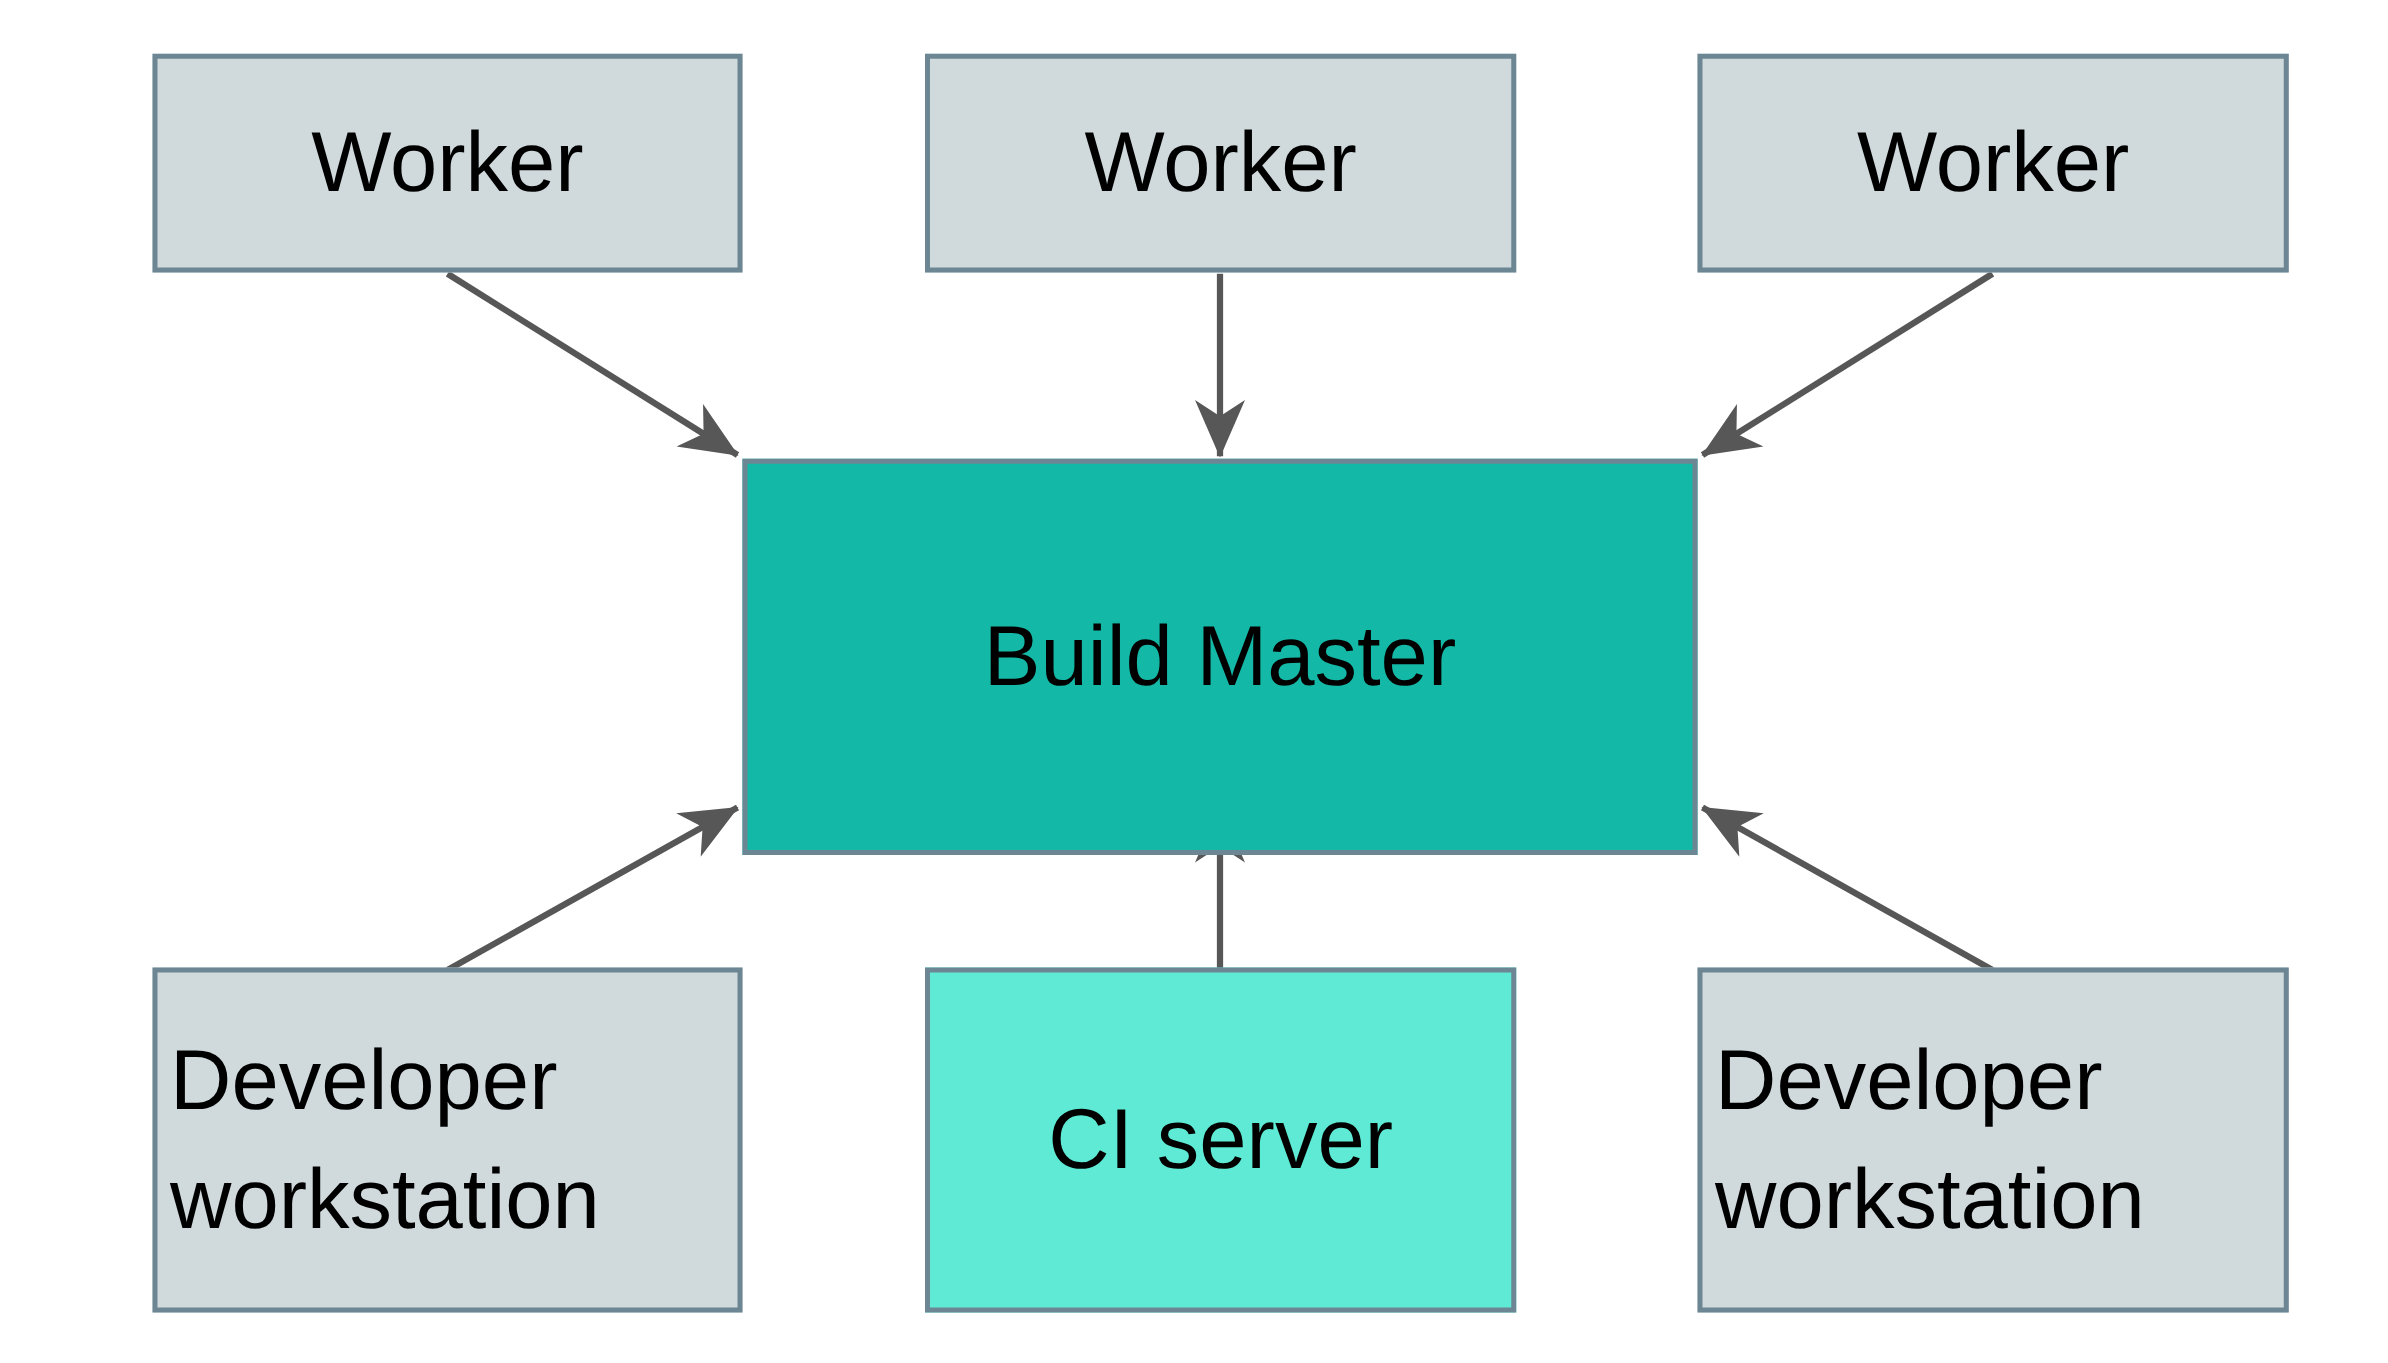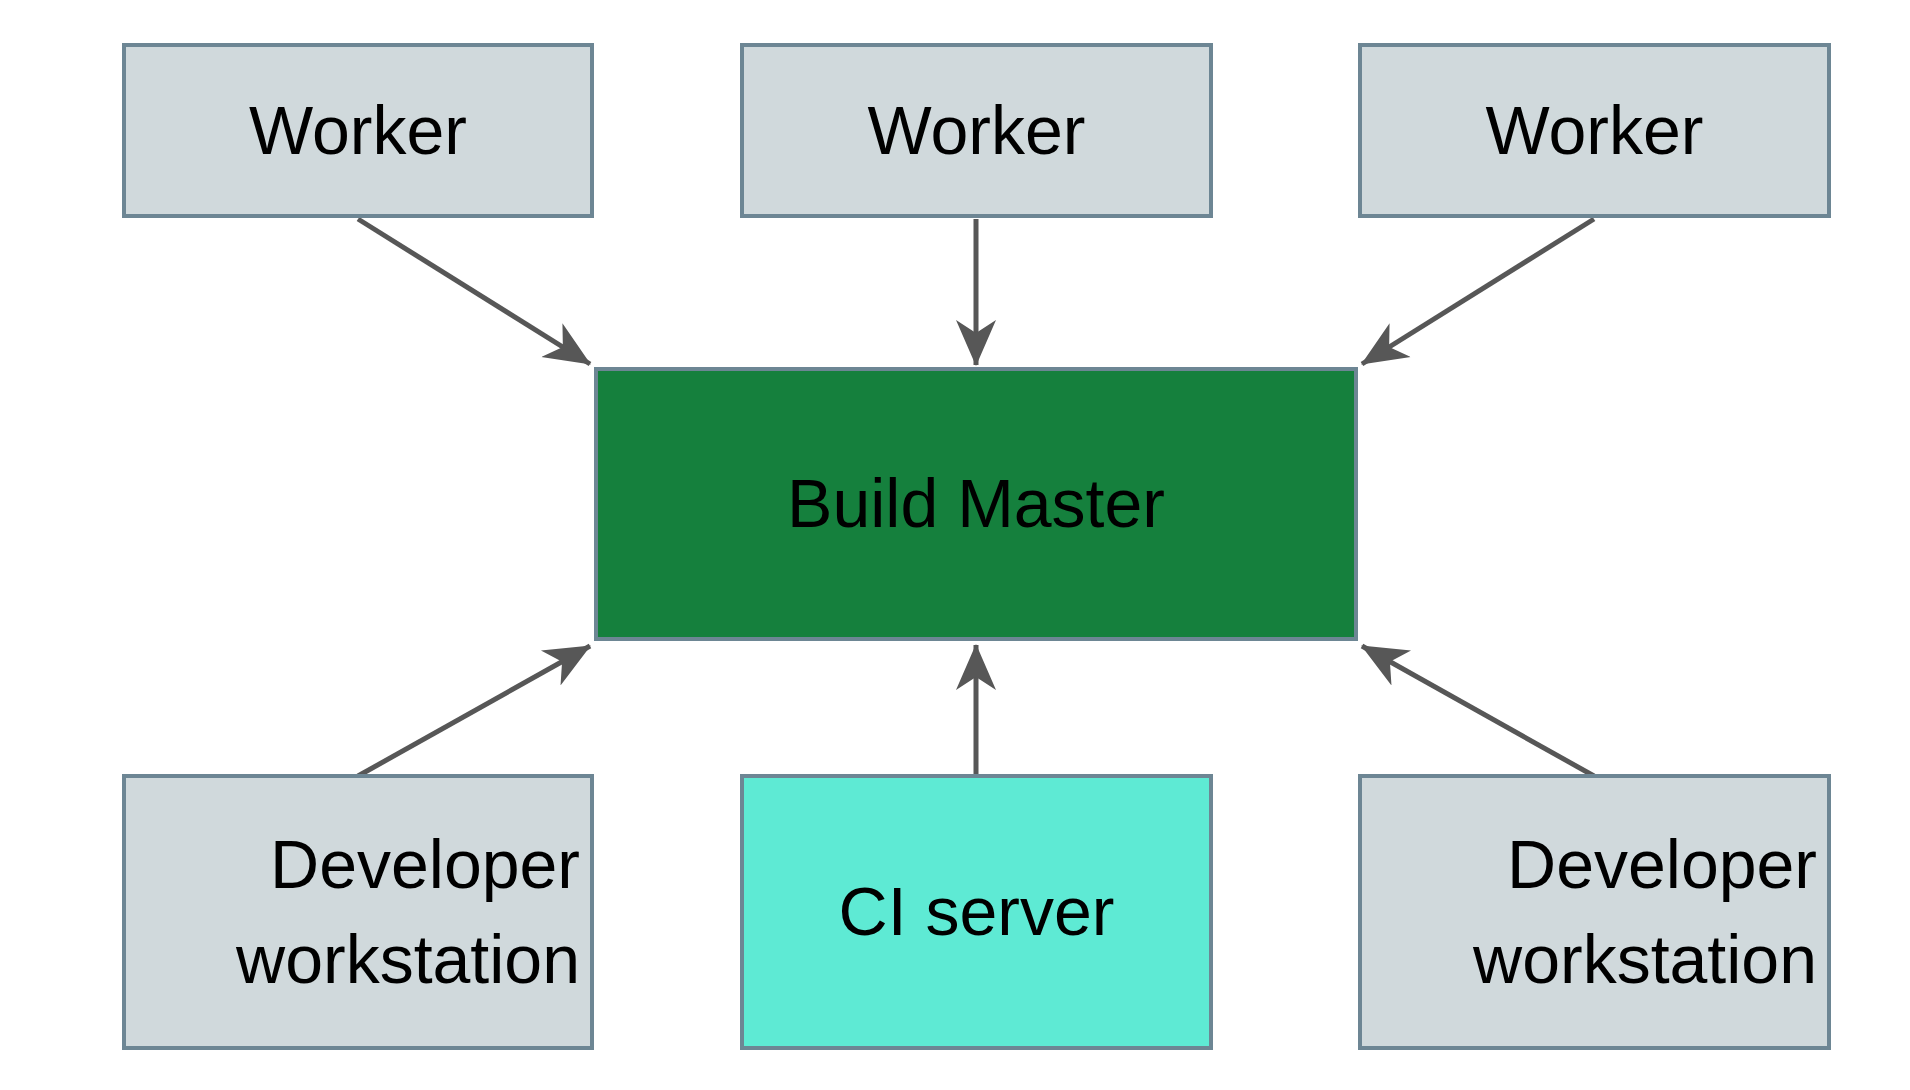--- a/index.html
+++ b/index.html
@@ -22,21 +22,21 @@
     width: 100%;
     height: 100%;
     pointer-events: none;
   }
   .node {
     position: absolute;
     box-sizing: border-box;
     display: flex;
     align-items: center;
     justify-content: center;
-    text-align: right;
+    text-align: left;
   }
   .node-label {
     display: block;
     font-size: 68px;
     line-height: 1.4;
     letter-spacing: 0px;
     padding: 0 10px;
   }
 </style>
 </head>
@@ -61,21 +61,21 @@
   <div id="nodes-root">
       <div class="node" style="left: 122px; top: 43px; width: 472px; height: 175px; background: rgb(208, 217, 220); border: 4px solid rgb(109, 134, 148);">
         <span class="node-label" style="color: rgb(0, 0, 0);">Worker</span>
       </div>
       <div class="node" style="left: 740px; top: 43px; width: 473px; height: 175px; background: rgb(208, 217, 220); border: 4px solid rgb(109, 134, 148);">
         <span class="node-label" style="color: rgb(0, 0, 0);">Worker</span>
       </div>
       <div class="node" style="left: 1358px; top: 43px; width: 473px; height: 175px; background: rgb(208, 217, 220); border: 4px solid rgb(109, 134, 148);">
         <span class="node-label" style="color: rgb(0, 0, 0);">Worker</span>
       </div>
-      <div class="node" style="left: 594px; top: 367px; width: 764px; height: 274px; background: #15803d; border: 4px solid rgb(109, 134, 148);">
+      <div class="node" style="left: 594px; top: 367px; width: 764px; height: 317px; background: #14b8a6; border: 4px solid rgb(109, 134, 148);">
         <span class="node-label" style="color: rgb(0, 0, 0);">Build Master</span>
       </div>
       <div class="node" style="left: 122px; top: 774px; width: 472px; height: 276px; background: rgb(208, 217, 220); border: 4px solid rgb(109, 134, 148);">
         <span class="node-label" style="color: rgb(0, 0, 0);">Developer workstation</span>
       </div>
       <div class="node" style="left: 740px; top: 774px; width: 473px; height: 276px; background: #5eead4; border: 4px solid rgb(109, 134, 148);">
         <span class="node-label" style="color: rgb(0, 0, 0);">CI server</span>
       </div>
       <div class="node" style="left: 1358px; top: 774px; width: 473px; height: 276px; background: rgb(208, 217, 220); border: 4px solid rgb(109, 134, 148);">
         <span class="node-label" style="color: rgb(0, 0, 0);">Developer workstation</span>

